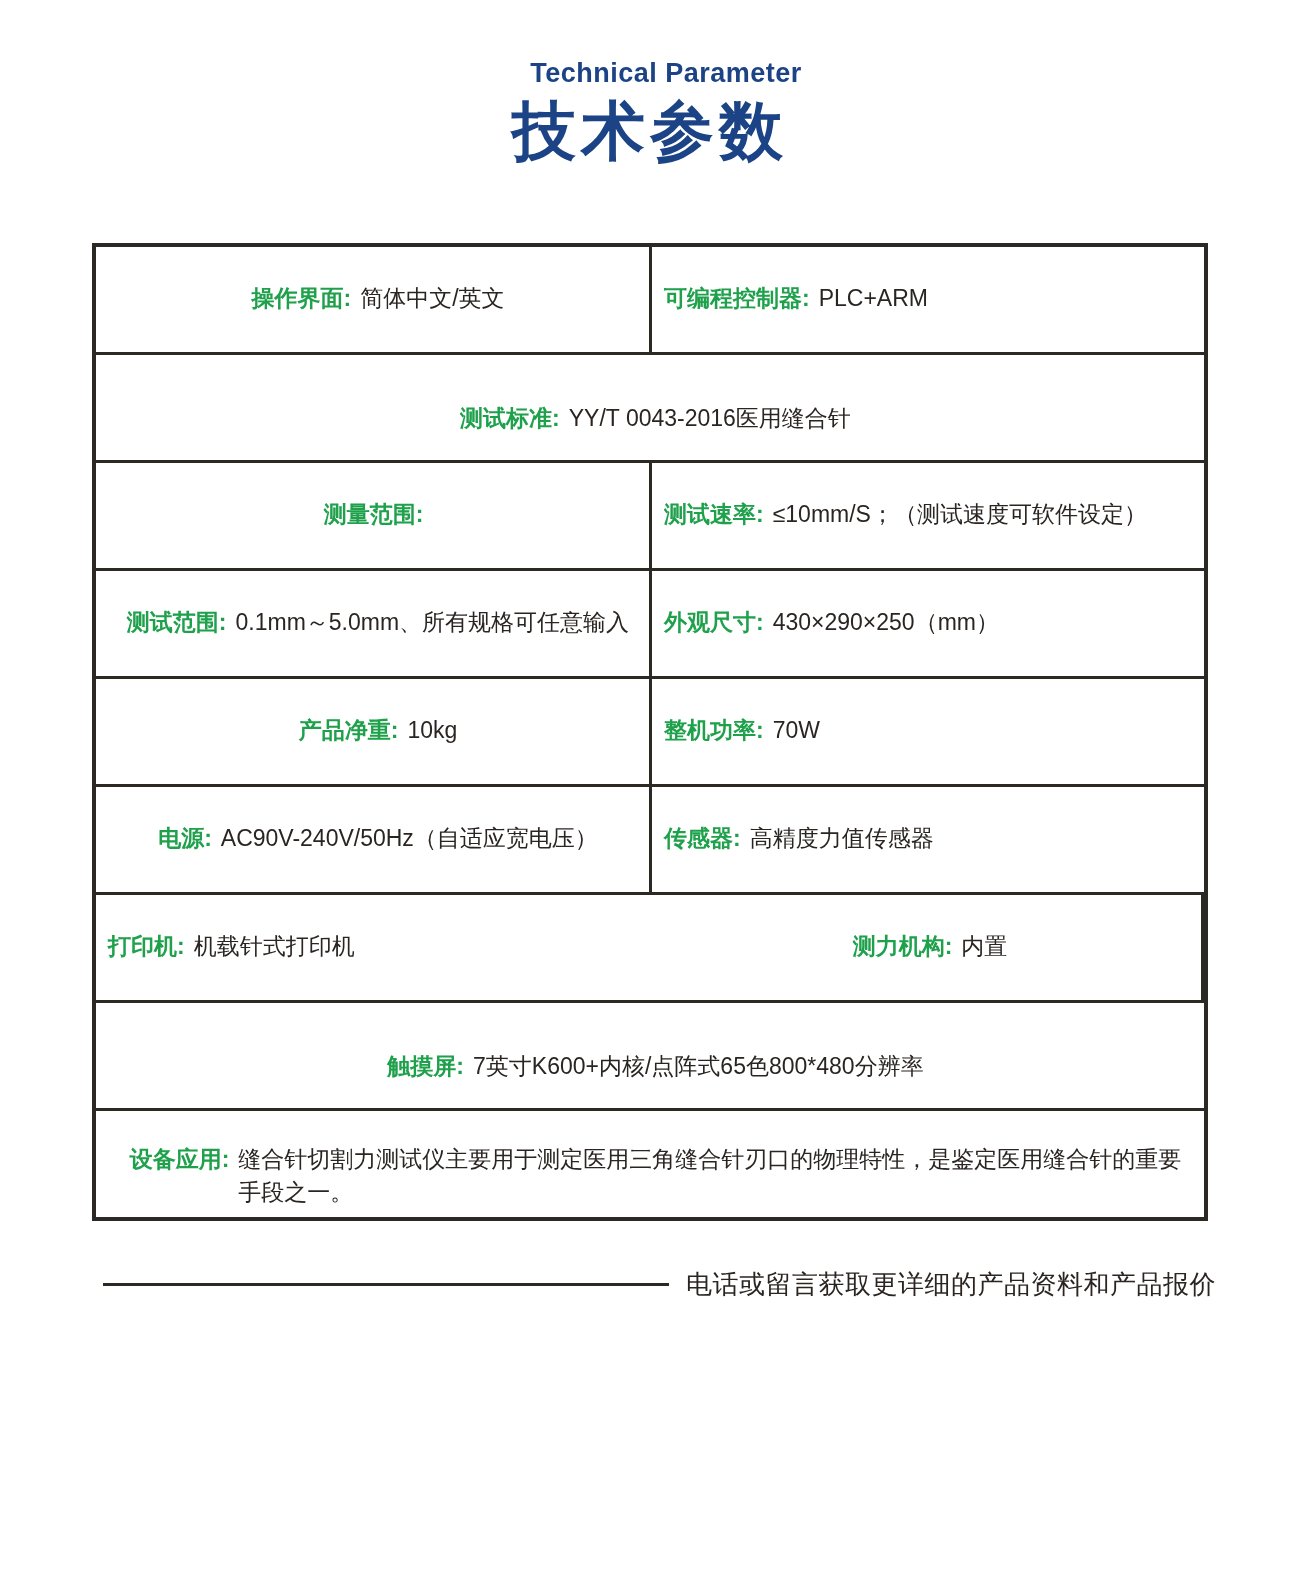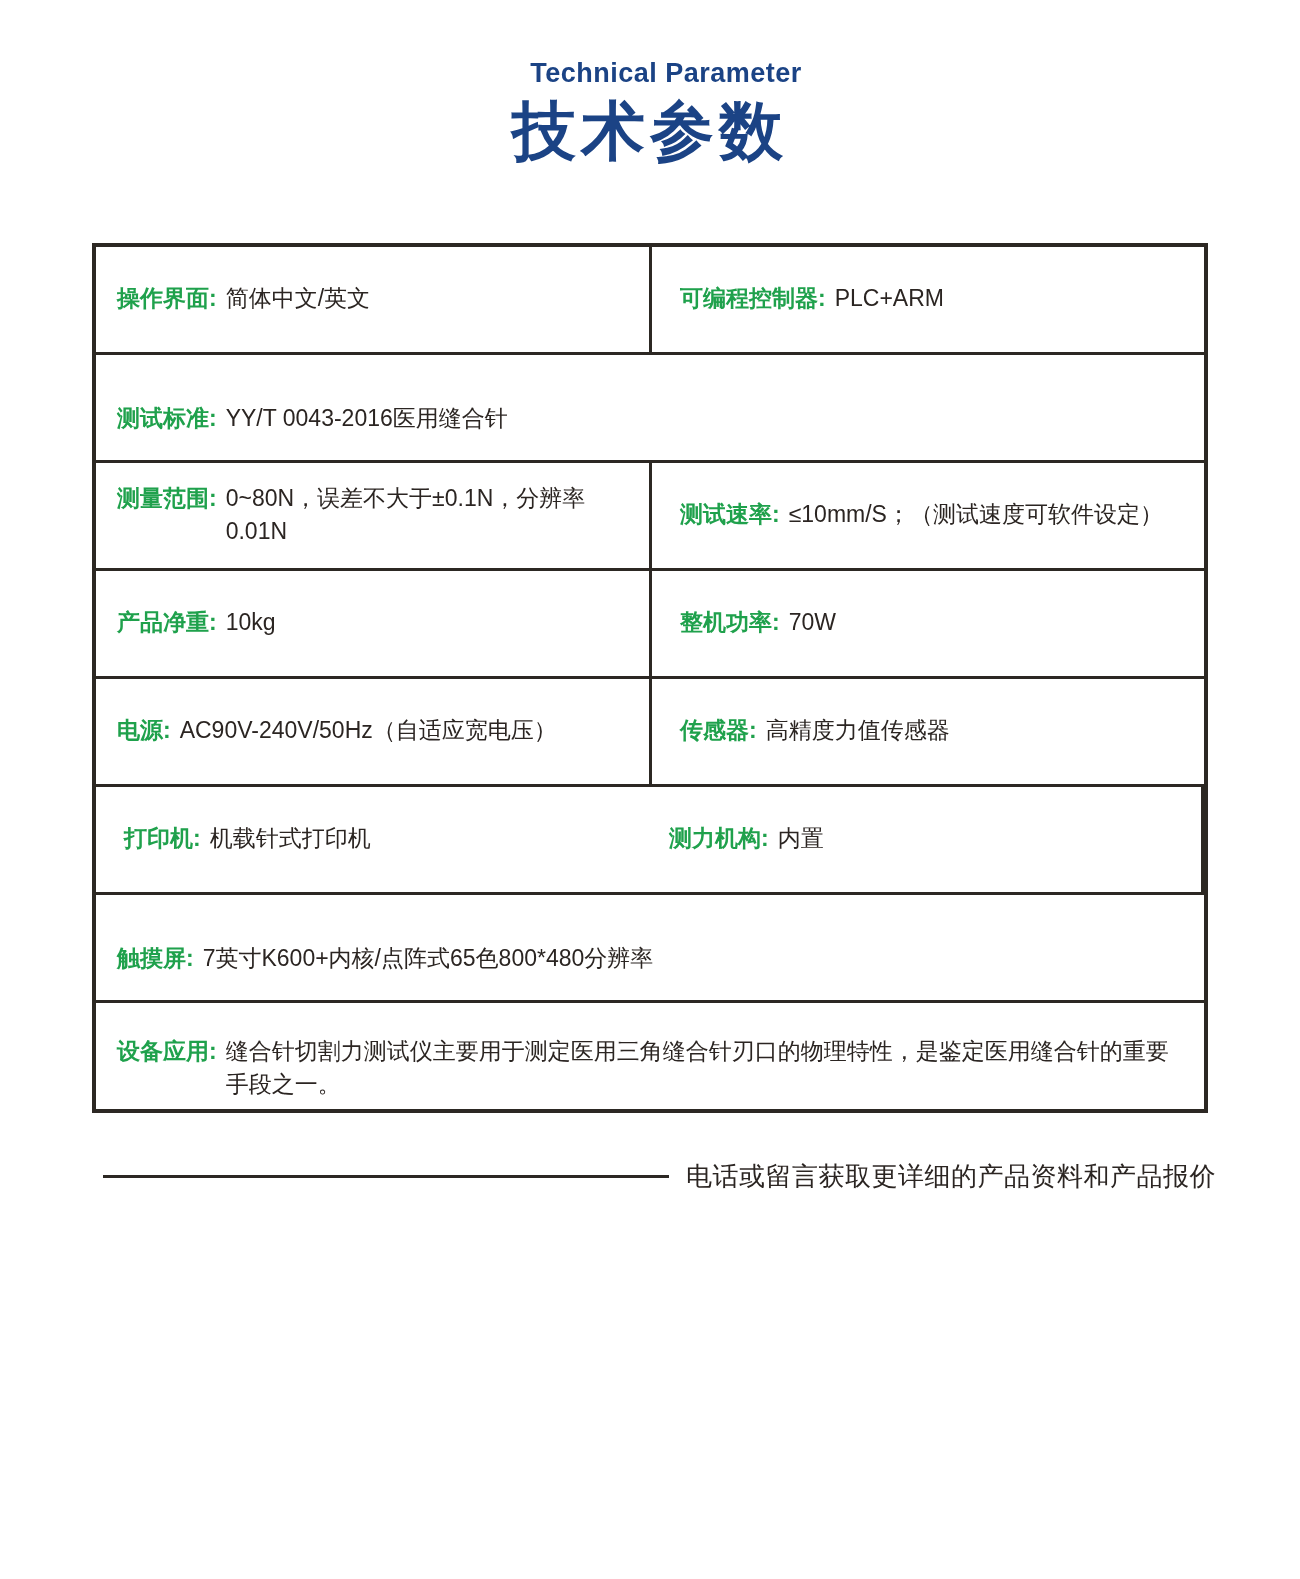--- a/index.html
+++ b/index.html
@@ -39,24 +39,24 @@
     min-height: 105px;
     border-top: 3px solid #2C2823;
   }
   .prow:first-child { border-top: none; }
   .cell {
     box-sizing: border-box;
     display: flex;
     align-items: center;
     padding: 8px 10px 8px 21px;
   }
-  .cl { width: 556px; flex: none; }
+  .cl { width: 556px; flex: none; justify-content: center; }
   .split .cl { border-right: 3px solid #2C2823; }
   .full .cl { width: 100%; border-right: none; margin-top: 24px; }
-  .cr { flex: 1; padding-left: 28px; }
+  .cr { flex: 1; padding-left: 12px; }
   .pair { display: flex; align-items: flex-start; }
   .lbl {
     color: #1FA14C;
     font-size: 23px;
     font-weight: bold;
     line-height: 1.45;
     white-space: nowrap;
     margin-right: 9px;
   }
   .val {
@@ -116,32 +116,44 @@
           <span class="lbl">测试标准:</span>
           <span class="val">YY/T 0043-2016医用缝合针</span>
         </div>
       </div>
     </div>
 
     <div class="prow split">
       <div class="cell cl">
         <div class="pair">
           <span class="lbl">测量范围:</span>
-          <span class="val">0~80N，误差不大于±0.1N，分辨率
-0.01N</span>
         </div>
       </div>
       <div class="cell cr">
         <div class="pair">
           <span class="lbl">测试速率:</span>
           <span class="val">≤10mm/S；（测试速度可软件设定）</span>
         </div>
       </div>
     </div>
 
+    <div class="prow split">
+      <div class="cell cl">
+        <div class="pair">
+          <span class="lbl">测试范围:</span>
+          <span class="val">0.1mm～5.0mm、所有规格可任意输入</span>
+        </div>
+      </div>
+      <div class="cell cr">
+        <div class="pair">
+          <span class="lbl">外观尺寸:</span>
+          <span class="val">430×290×250（mm）</span>
+        </div>
+      </div>
+    </div>
 
     <div class="prow split">
       <div class="cell cl">
         <div class="pair">
           <span class="lbl">产品净重:</span>
           <span class="val">10kg</span>
         </div>
       </div>
       <div class="cell cr">
         <div class="pair">

